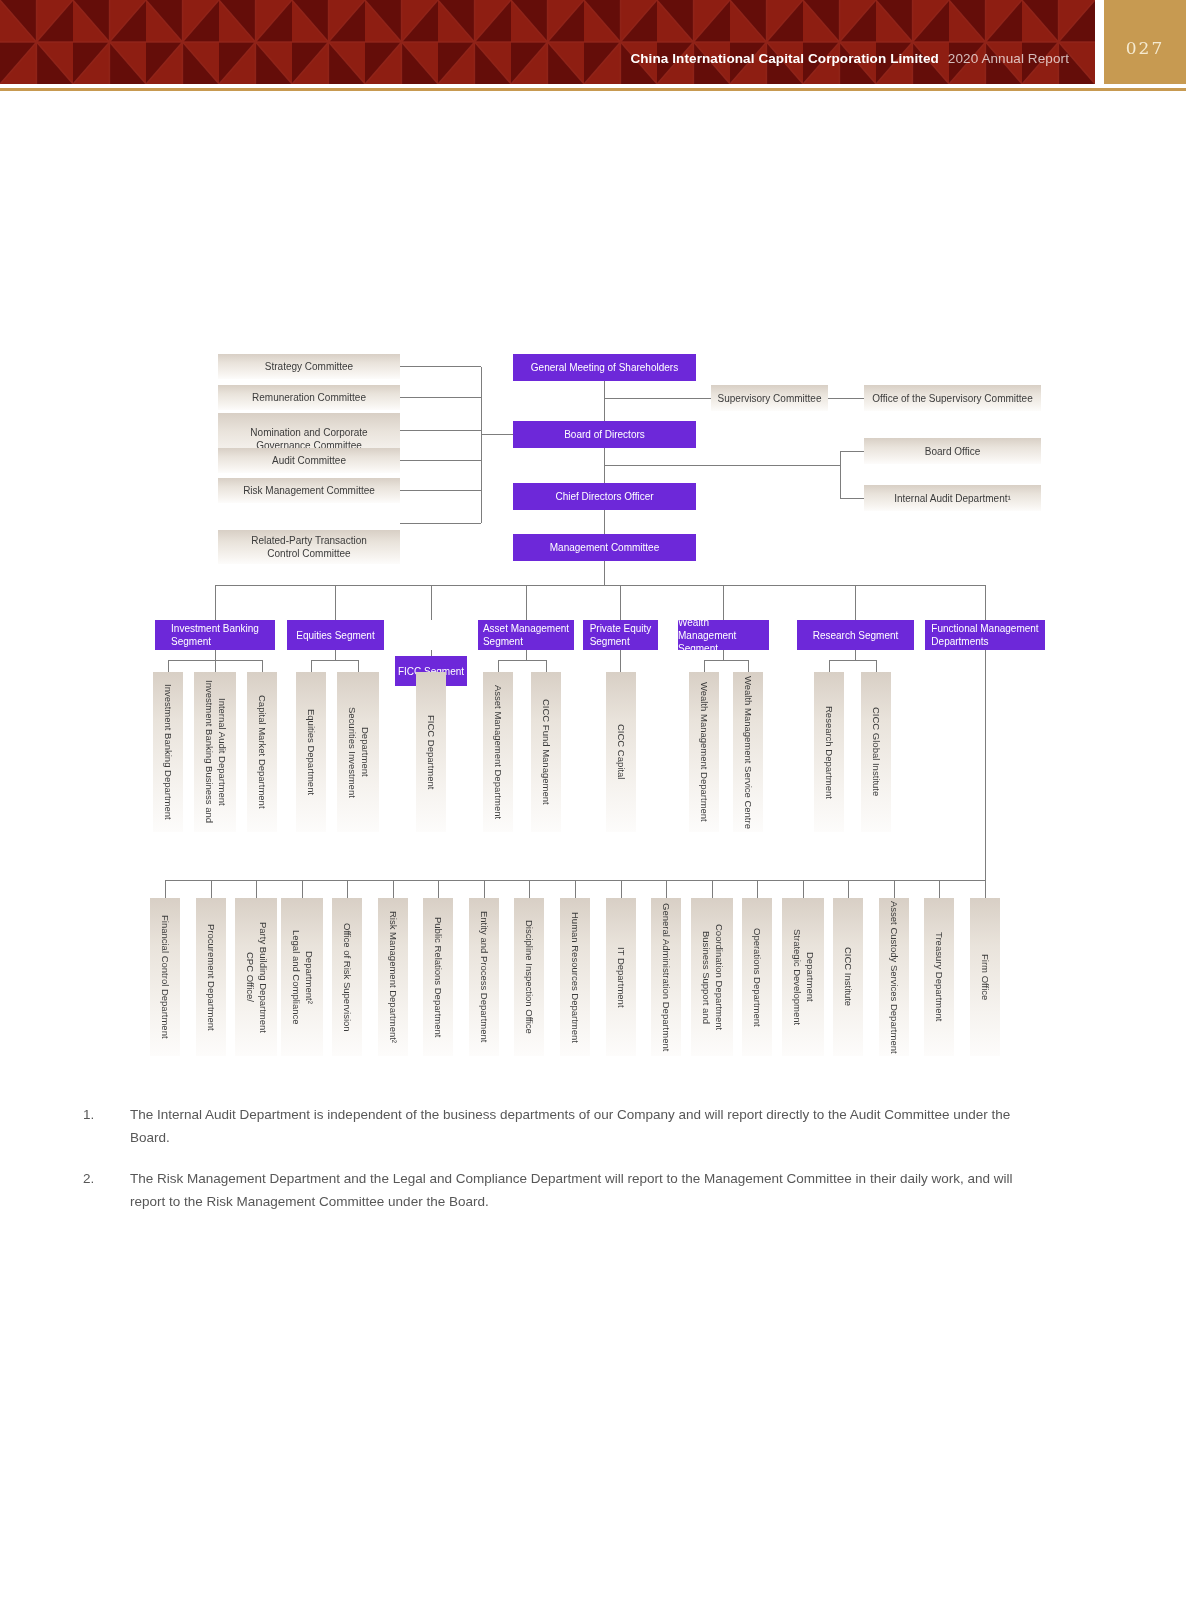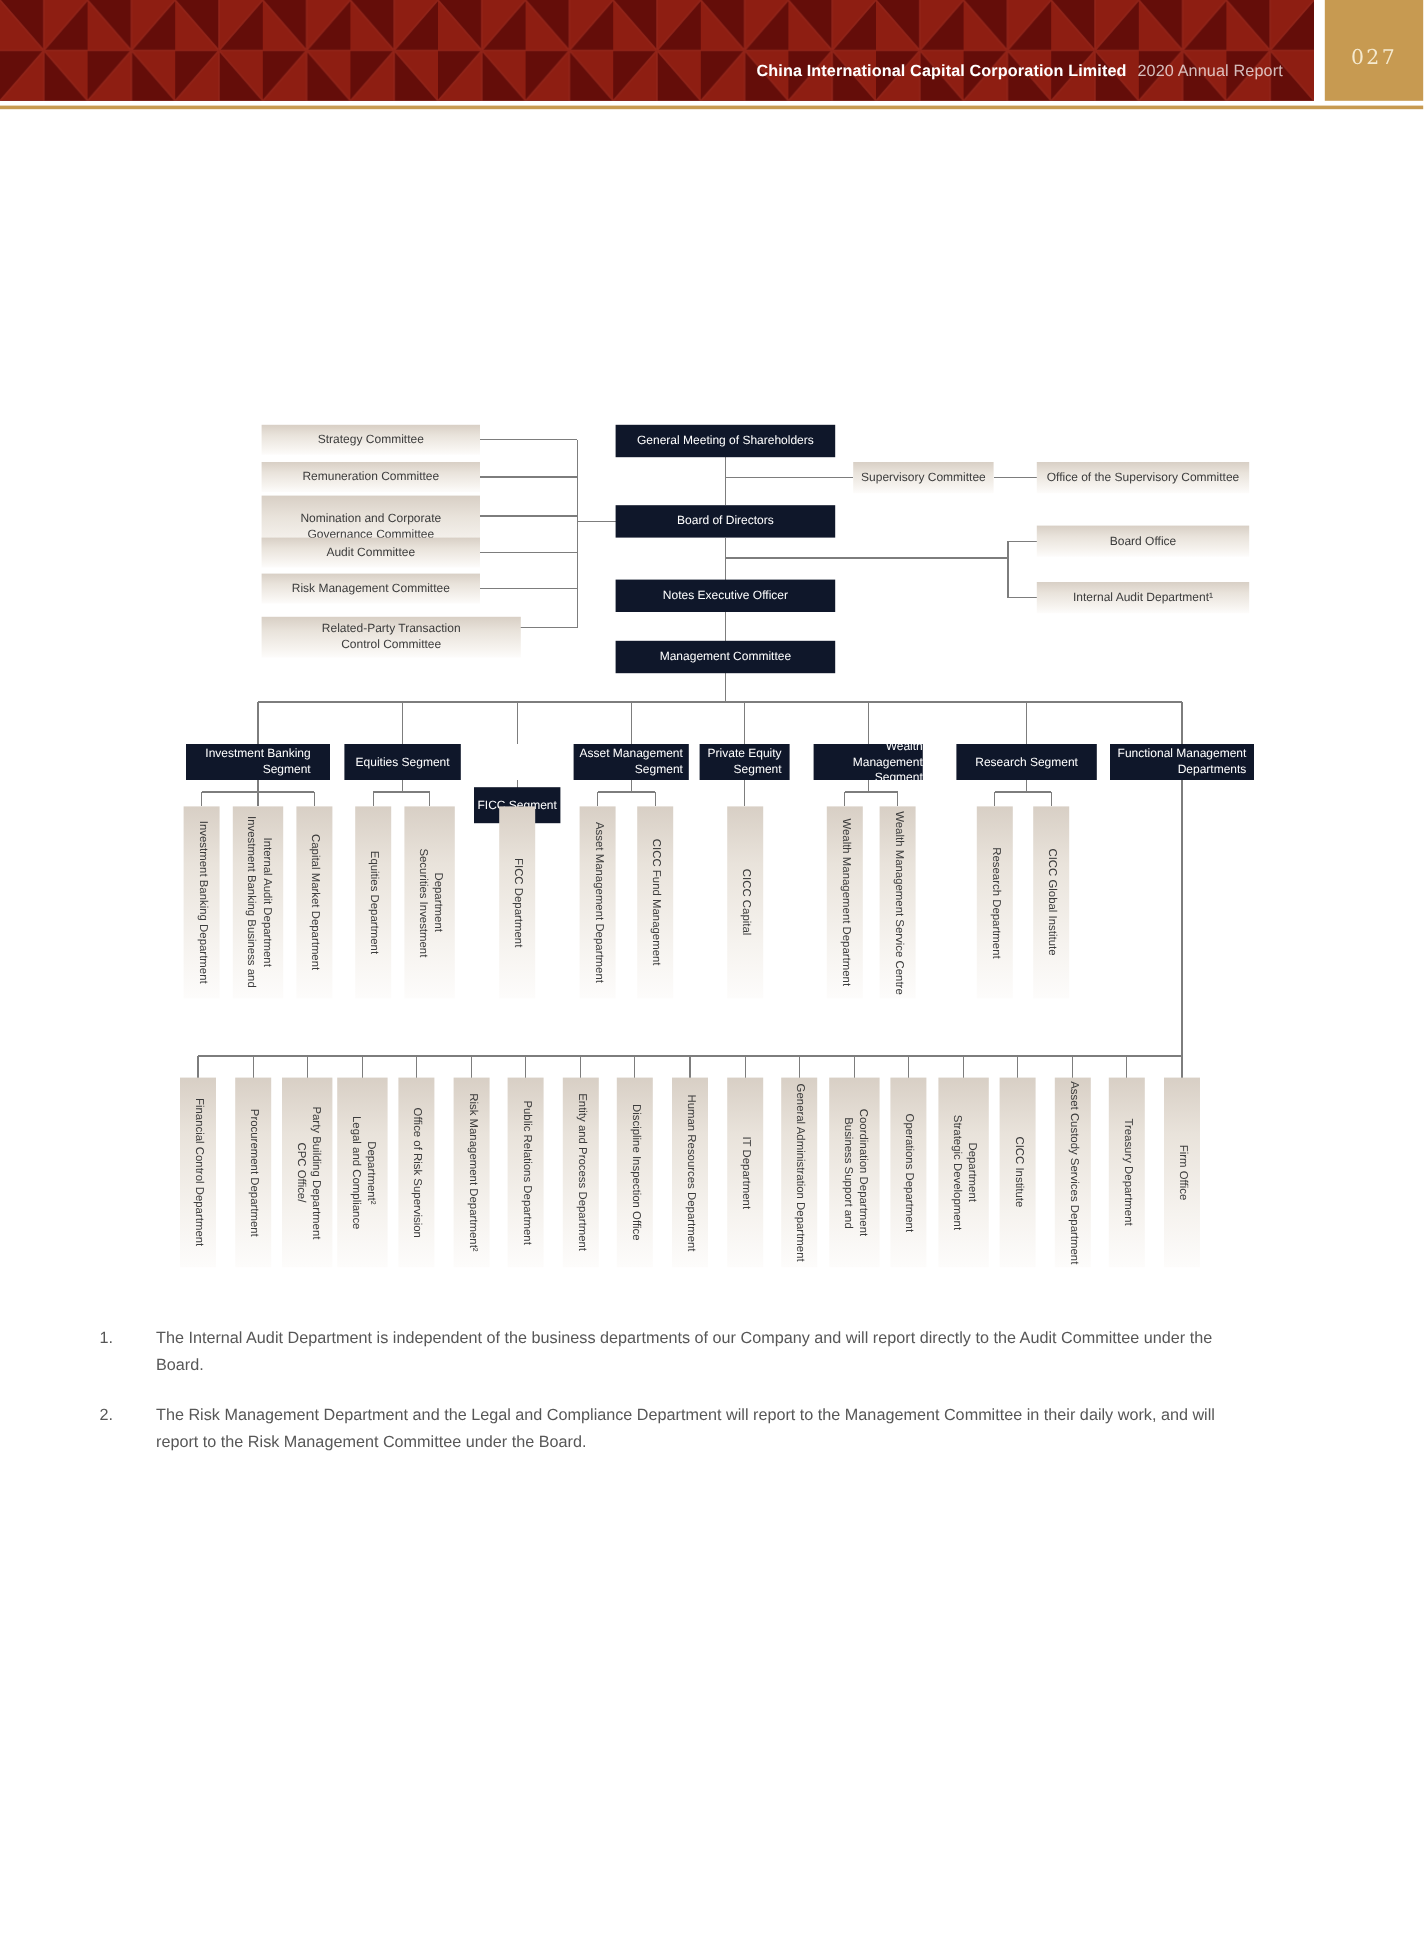--- a/index.html
+++ b/index.html
@@ -14,21 +14,21 @@
   .band-text .co{font-weight:700}
   .band-text .ed{color:rgba(255,255,255,.72);margin-left:9px;font-weight:400}
   .pagebox{position:absolute;left:1104px;top:0;width:82px;height:84px;background:#c79a51;color:#f5ead0;font-family:"DejaVu Serif",serif;font-size:17px;letter-spacing:2px;display:flex;align-items:center;justify-content:center;padding-top:12px}
   .goldline{position:absolute;left:0;top:88px;width:1186px;height:3px;background:#c79a51}
 
   .title{position:absolute;left:83px;top:276px;font-size:21px;font-weight:700;color:#7a1d16;letter-spacing:.2px}
 
   
   .lines{position:absolute;left:0;top:0;pointer-events:none}
   .hbox{position:absolute;display:flex;align-items:center;justify-content:center;text-align:center;font-size:10px;color:#3b3b3b;line-height:1.3;white-space:pre-line;background:linear-gradient(180deg,#d8cfc5 0%,#e9e3db 35%,#f7f4f0 80%,#fdfcfb 100%)}
-  .rbox{position:absolute;display:flex;align-items:center;justify-content:center;text-align:right;font-size:10px;color:#fff;line-height:1.3;white-space:pre-line;background:#0f172a}
+  .rbox{position:absolute;display:flex;align-items:center;justify-content:center;text-align:left;font-size:10px;color:#fff;line-height:1.3;white-space:pre-line;background:#6d28d9}
   .vbox{position:absolute;display:flex;align-items:center;justify-content:center;background:linear-gradient(180deg,#d8cfc5 0%,#e9e3db 30%,#f6f3ef 72%,#fdfcfb 100%)}
   .vbox span{writing-mode:vertical-lr;text-orientation:sideways;font-size:9.5px;color:#3b3b3b;line-height:1.35;text-align:center;white-space:pre-line}
 
   
   .notes{position:absolute;left:83px;top:1104px;width:1000px;color:#575757;font-size:13.5px}
   .notes .nh{font-style:italic;margin-bottom:27px}
   .note-item{display:flex;line-height:1.7;margin-bottom:18px}
   .note-num{width:47px;flex:none}
   .note-text{width:917px}
 </style>
@@ -87,26 +87,26 @@
                M575 880 V898 M621 880 V898 M666 880 V898 M712 880 V898 M757 880 V898 M803 880 V898 M848 880 V898 M894 880 V898 M939 880 V898"></path>
     </g>
   </svg>
 
   <div class="hbox" style="left:218px;top:354px;width:182px;height:25px">Strategy Committee</div>
   <div class="hbox" style="left:218px;top:385px;width:182px;height:25px">Remuneration Committee</div>
   <div class="hbox" style="left:218px;top:413px;width:182px;height:51px">Nomination and Corporate
 Governance Committee</div>
   <div class="hbox" style="left:218px;top:448px;width:182px;height:25px">Audit Committee</div>
   <div class="hbox" style="left:218px;top:478px;width:182px;height:25px">Risk Management Committee</div>
-  <div class="hbox" style="left:218px;top:514px;width:216px;height:34px">Related-Party Transaction
+  <div class="hbox" style="left:218px;top:530px;width:182px;height:34px">Related-Party Transaction
 Control Committee</div>
 
   <div class="rbox" style="left:513px;top:354px;width:183px;height:27px">General Meeting of Shareholders</div>
   <div class="rbox" style="left:513px;top:421px;width:183px;height:27px">Board of Directors</div>
-  <div class="rbox" style="left:513px;top:483px;width:183px;height:27px">Notes Executive Officer</div>
+  <div class="rbox" style="left:513px;top:483px;width:183px;height:27px">Chief Directors Officer</div>
   <div class="rbox" style="left:513px;top:534px;width:183px;height:27px">Management Committee</div>
 
   <div class="hbox" style="left:711px;top:385px;width:117px;height:26px">Supervisory Committee</div>
   <div class="hbox" style="left:864px;top:385px;width:177px;height:26px">Office of the Supervisory Committee</div>
   <div class="hbox" style="left:864px;top:438px;width:177px;height:26px">Board Office</div>
   <div class="hbox" style="left:864px;top:485px;width:177px;height:26px">Internal Audit Department¹</div>
 
   <div class="rbox" style="left:155px;top:620px;width:120px;height:30px">Investment Banking
 Segment</div>
   <div class="rbox" style="left:287px;top:620px;width:97px;height:30px">Equities Segment</div>

